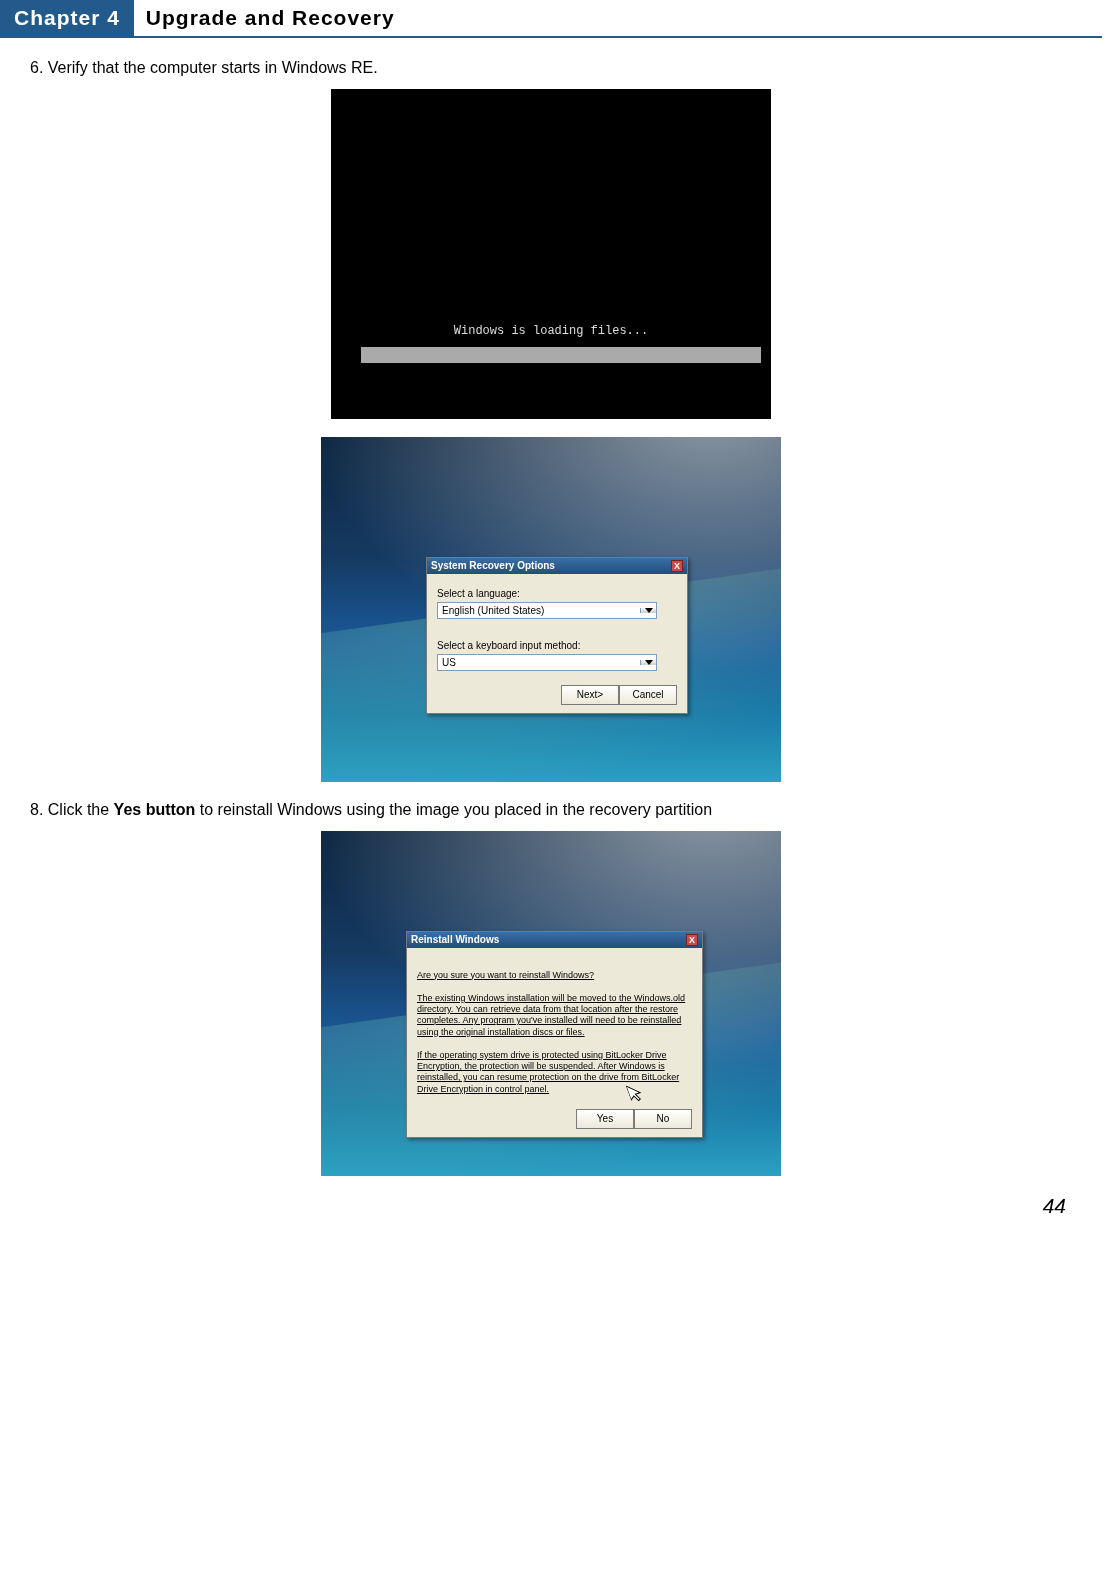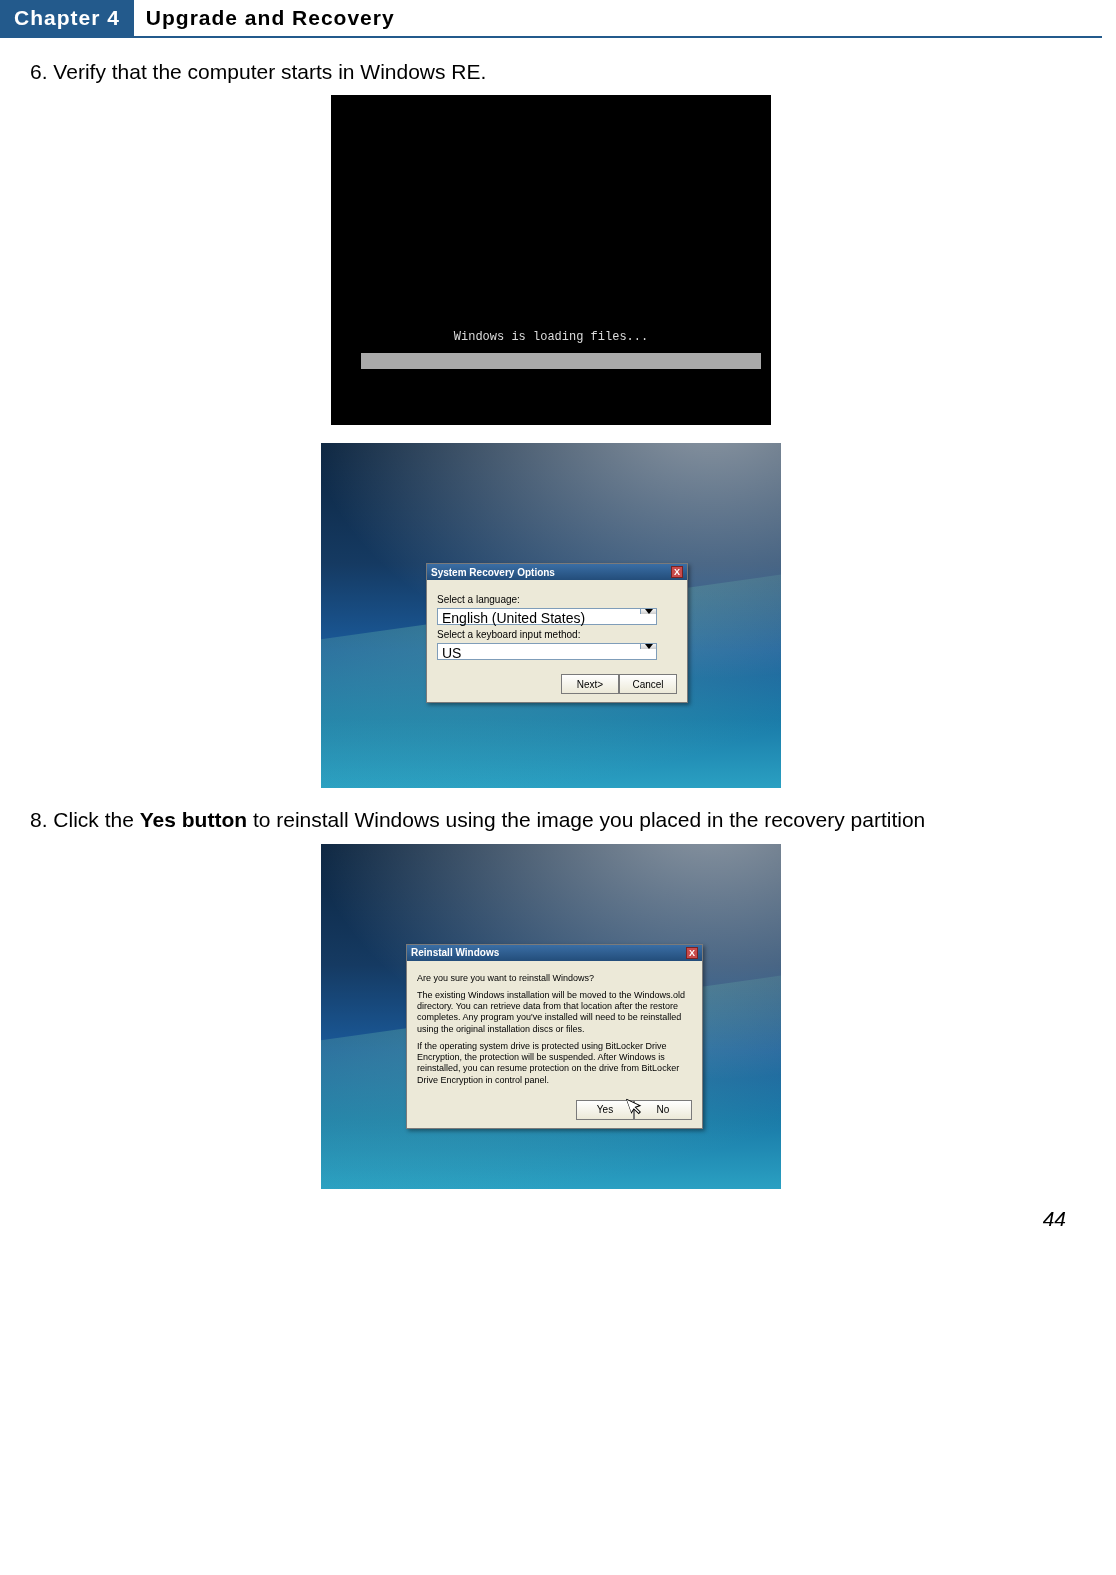--- a/index.html
+++ b/index.html
@@ -35,21 +35,21 @@
     font-weight: 900;
     font-size: 21px;
     letter-spacing: 1px;
     color: #000;
     padding: 6px 12px;
     display: flex;
     align-items: center;
     text-align: center;
   }
   .step {
-    font-size: 21px;
+    font-size: 16px;
     margin: 14px 0 10px 0;
     line-height: 1.3;
   }
   .bold { font-weight: 700; }
   .fig-center {
     display: flex;
     justify-content: center;
     margin: 8px 0 18px 0;
   }
 
@@ -138,27 +138,27 @@
     line-height: 10px;
     text-align: center;
     box-sizing: border-box;
   }
   .win-body {
     padding: 10px 10px 8px 10px;
   }
   .label { font-size: 10px; margin: 4px 0 3px 0; }
   .select {
     display: flex;
-    align-items: flex-start;
+    align-items: center;
     width: 220px;
     height: 17px;
     background: #fff;
     border: 1px solid #7f9db9;
     box-sizing: border-box;
-    font-size: 14px;
+    font-size: 10px;
   }
   .select .val { flex: 1; padding: 1px 4px; overflow: hidden; }
   .select .arrow {
     width: 15px;
     background: linear-gradient(180deg,#f6f6f6,#cfcfcf);
     border-left: 1px solid #7f9db9;
     display: flex;
     align-items: center;
     justify-content: center;
   }
@@ -178,21 +178,21 @@
     height: 20px;
     background: linear-gradient(180deg,#ffffff,#ece9d8);
     border: 1px solid #7a7a7a;
     font-size: 10px;
     display: flex;
     align-items: center;
     justify-content: center;
     padding: 0 6px;
     box-sizing: border-box;
   }
-  .msgline { font-size: 9px; line-height: 1.25; margin: 2px 0; }
+  .msgline { font-size: 9px; line-height: 1.25; margin: 12px 0; text-decoration: underline; }
   .cursor {
     width: 0; height: 0;
     position: absolute;
     transform: rotate(-20deg);
   }
   .cursor svg { display: block; }
 
   .page-num {
     text-align: right;
     font-size: 21px;
@@ -233,21 +233,21 @@
           <span class="close-x">X</span>
         </div>
         <div class="win-body">
           <div class="label">Select a language:</div>
           <div class="select">
             <div class="val">English (United States)</div>
             <div class="arrow">
                 <div class="tri-down"></div>
               </div>
           </div>
-          <div class="label" style="margin-top:4px;">Select a keyboard input method:</div>
+          <div class="label" style="margin-top:21px;">Select a keyboard input method:</div>
           <div class="select">
             <div class="val">US</div>
             <div class="arrow">
                 <div class="tri-down"></div>
               </div>
           </div>
           <div class="btn-row">
             <div class="wbtn">Next&gt;</div>
             <div class="wbtn">Cancel</div>
           </div>

